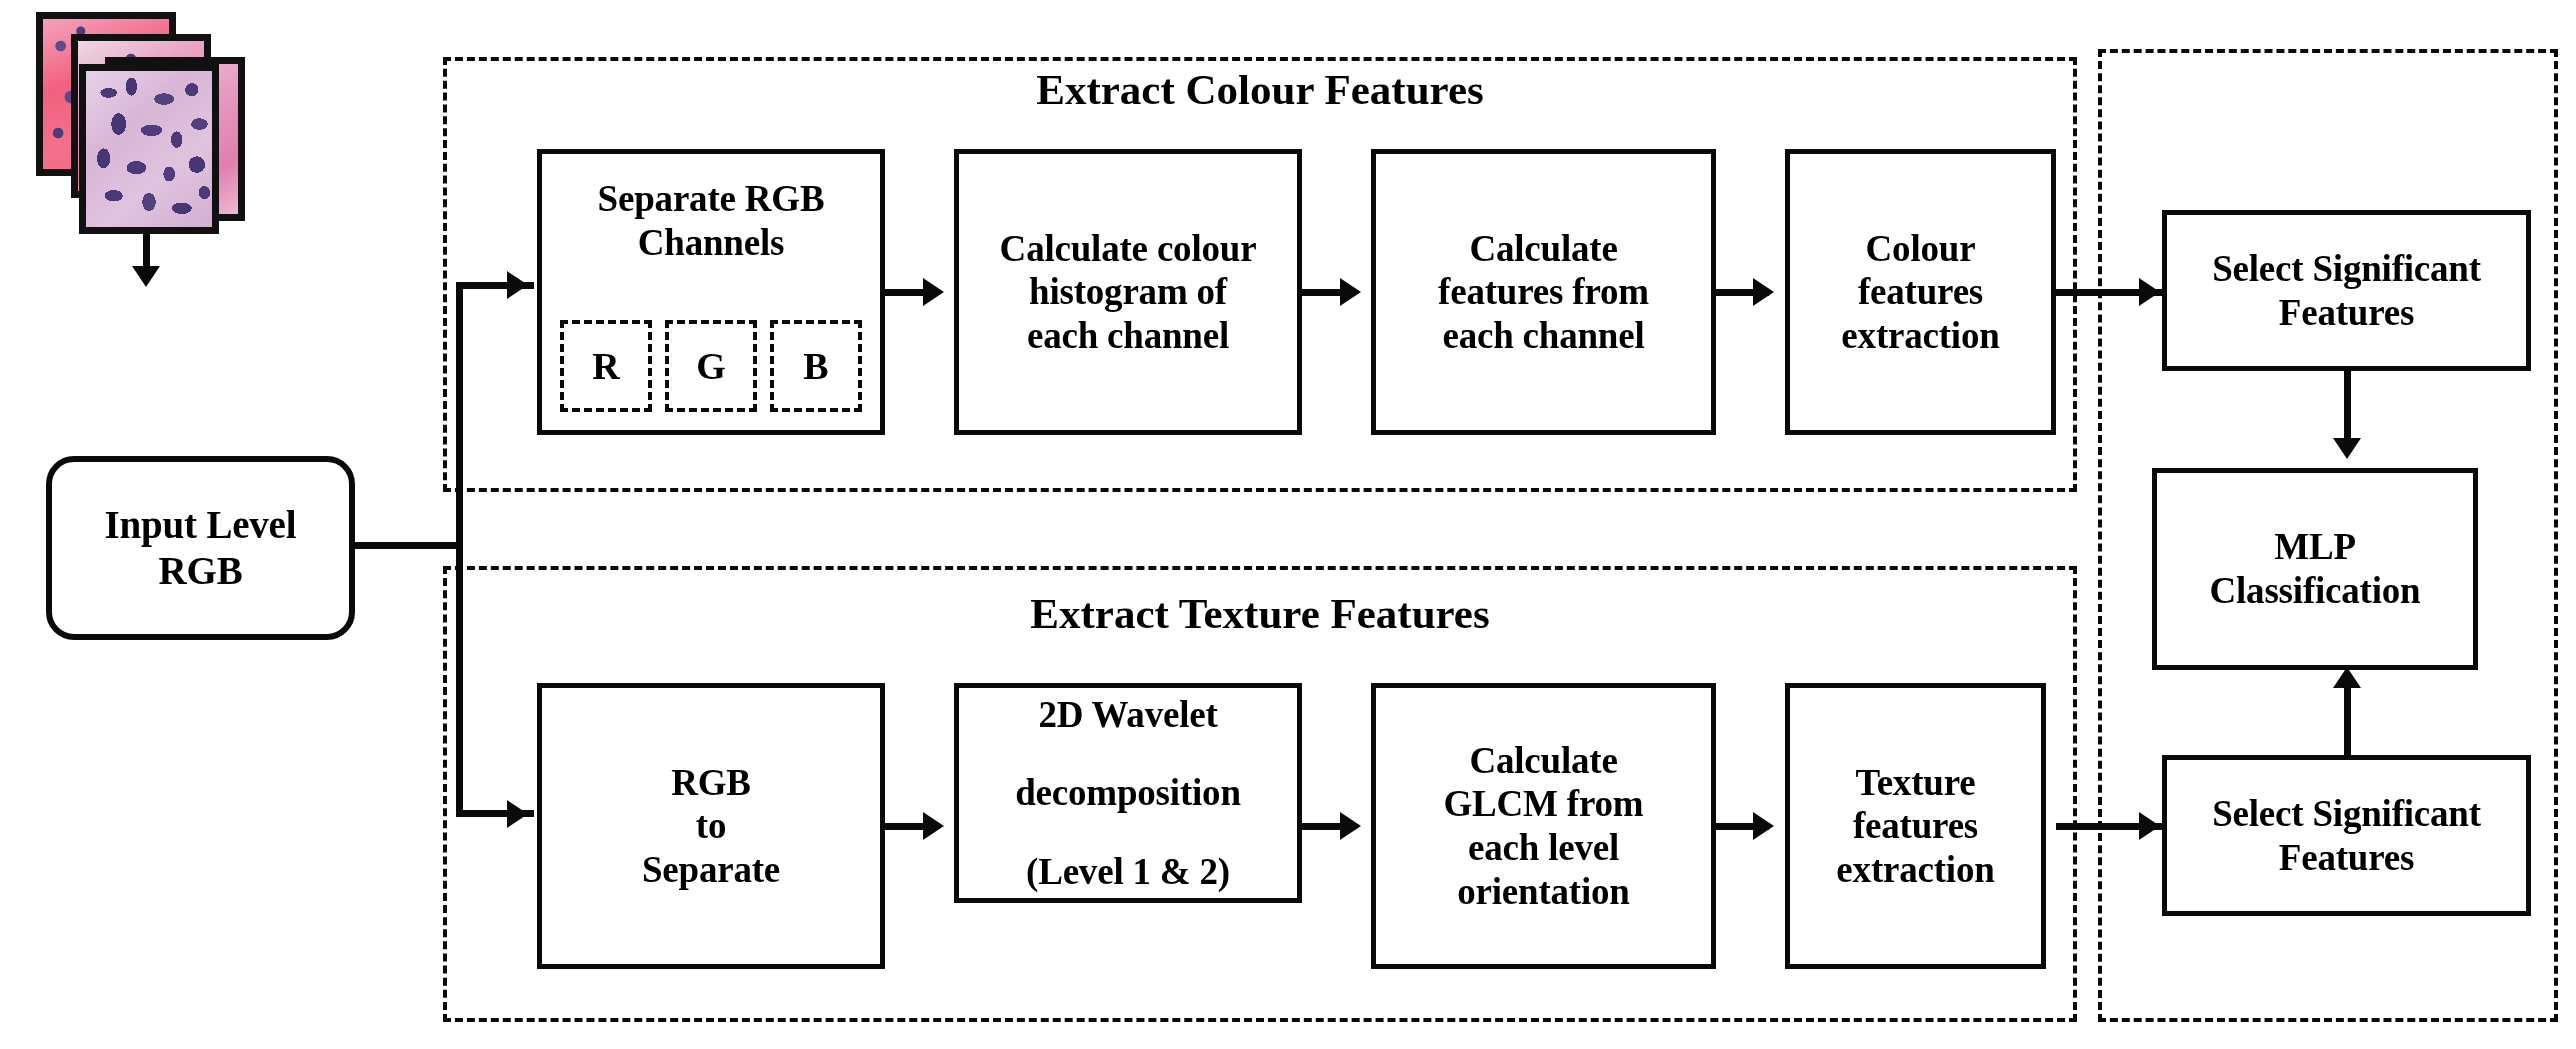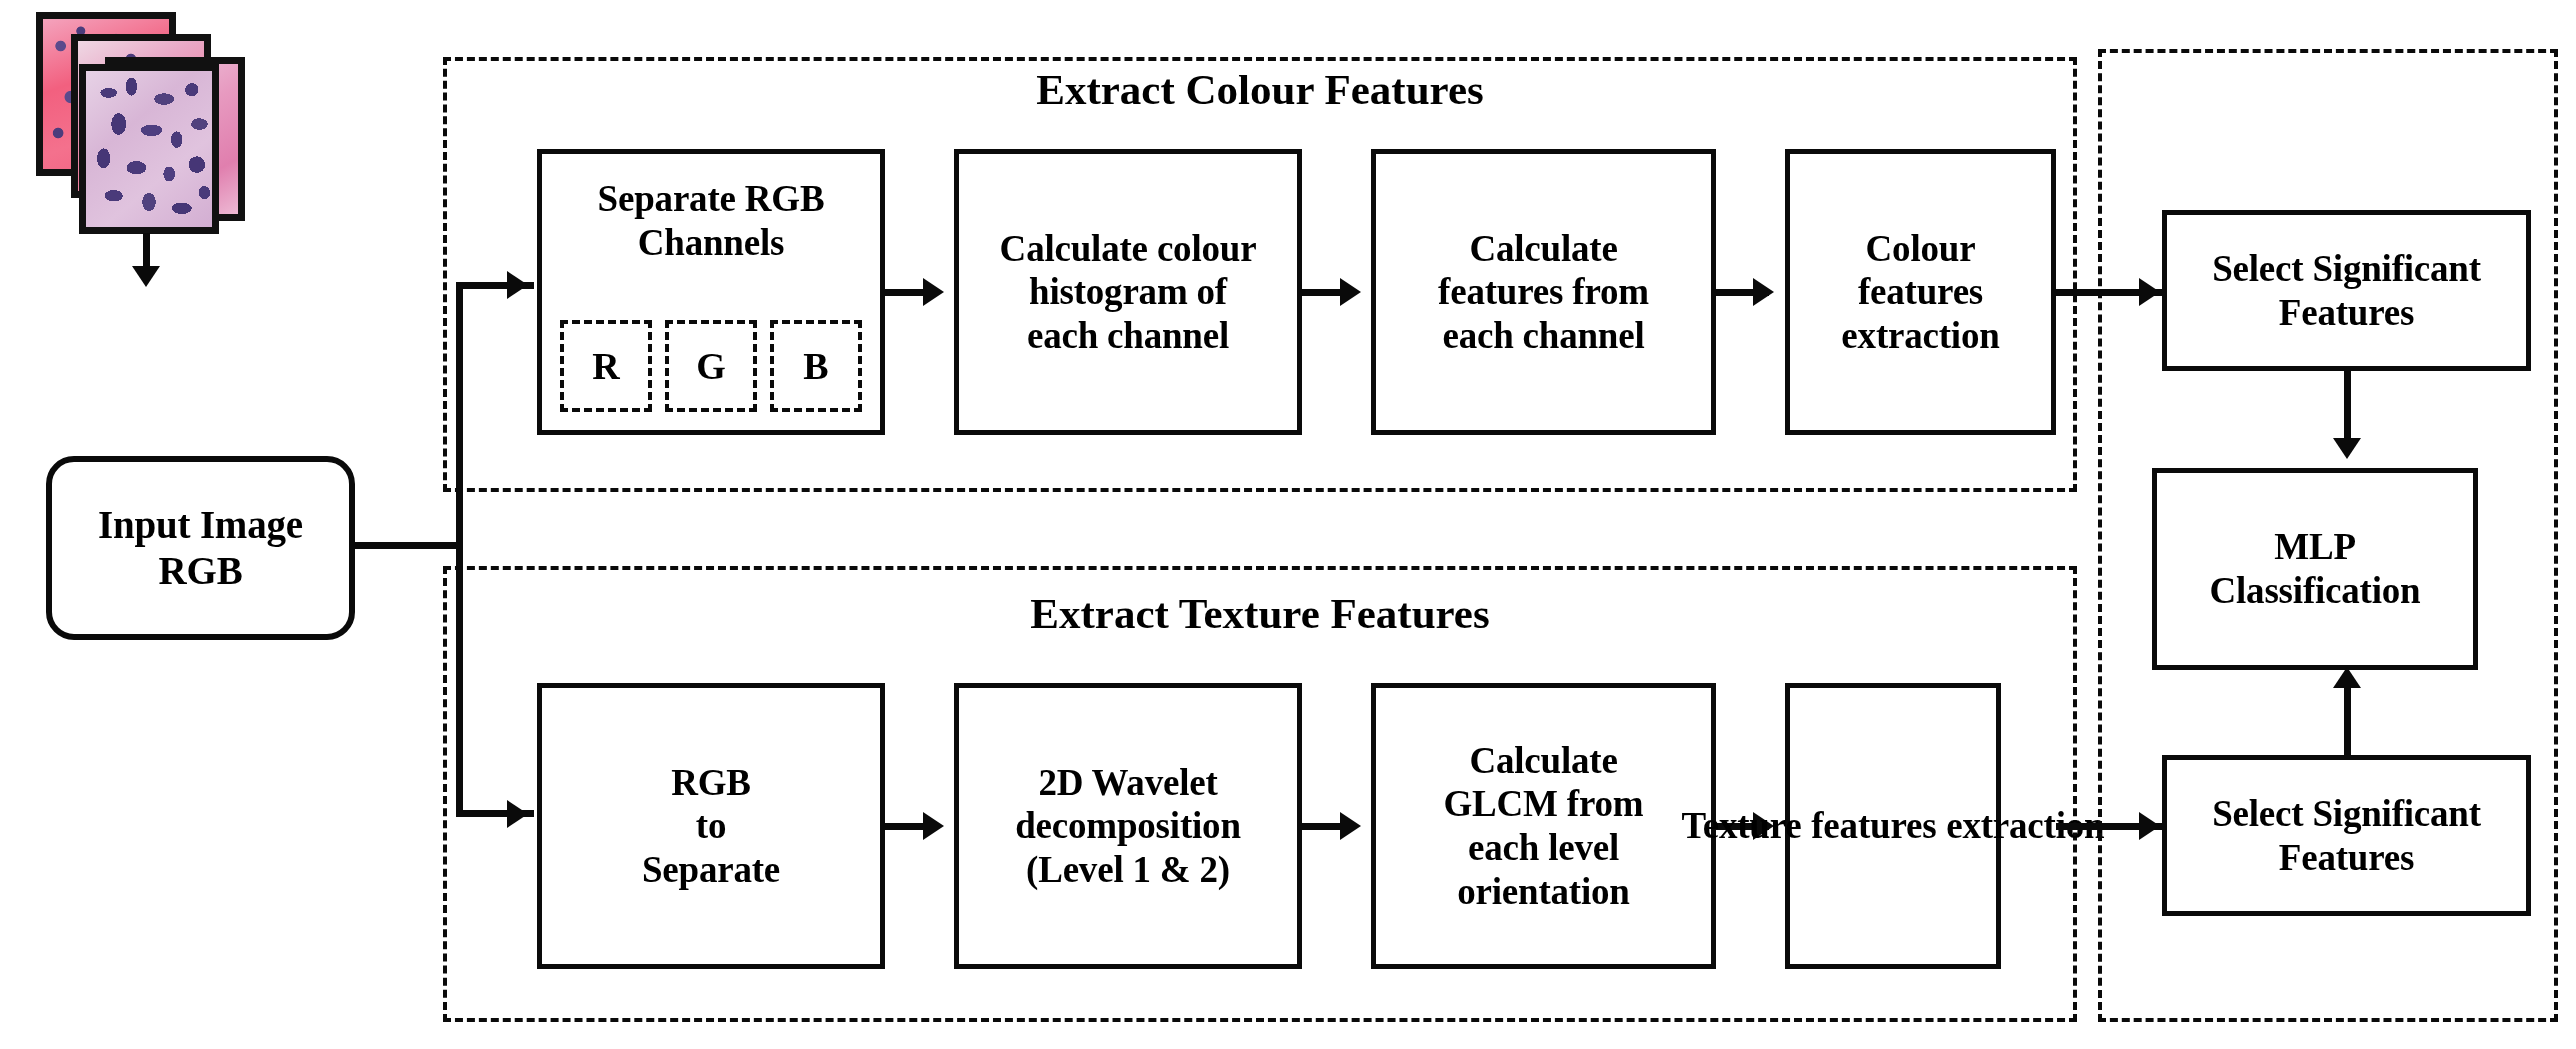--- a/index.html
+++ b/index.html
@@ -94,21 +94,21 @@
         radial-gradient(ellipse 9.9px 5.7px at 76% 88%, #463676 100%, transparent 100%),
         radial-gradient(ellipse 5.7px 6.6px at 94% 78%, #4a3a7a 100%, transparent 100%),
         linear-gradient(140deg,#e7d2e6 0%,#d8b6d6 35%,#e0c3de 65%,#d3aed2 100%);"></div>
     </div>
   </div>
 
   <div class="ln" style="left:143px;top:233px;width:7.4px;height:36px;"></div>
   <div class="arrowD" style="left:132px;top:266px;"></div>
 
   <div class="box rounded" style="left:46px;top:456px;width:309px;height:184px;font-size:39px;flex-direction:column;">
-    <span class="t">Input Image</span>
+    <span class="t">Input Level</span>
     <span class="t">RGB</span>
   </div>
 
   <div class="ln" style="left:355px;top:542px;width:107px;height:6.6px;"></div>
   <div class="ln" style="left:456px;top:282px;width:7.4px;height:535px;"></div>
 
   <div class="ln" style="left:456px;top:282px;width:78px;height:6.6px;"></div>
   <div class="arrowR" style="left:507px;top:271px;"></div>
 
   <div class="ln" style="left:456px;top:810px;width:78px;height:6.6px;"></div>
@@ -166,40 +166,40 @@
 
   <div class="box" style="left:537px;top:683px;width:348px;height:286px;font-size:37px;flex-direction:column;">
     <span class="t">RGB</span>
     <span class="t">to</span>
     <span class="t">Separate</span>
   </div>
 
   <div class="ln" style="left:885px;top:823px;width:53px;height:6.6px;"></div>
   <div class="arrowR" style="left:923px;top:812px;"></div>
 
-  <div class="box" style="left:954px;top:683px;width:348px;height:286px;font-size:37px;flex-direction:column;">
+  <div class="box" style="left:954px;top:683px;width:348px;height:220px;font-size:37px;flex-direction:column;gap:35px;">
     <span class="t">2D Wavelet</span>
     <span class="t">decomposition</span>
     <span class="t">(Level 1 &amp; 2)</span>
   </div>
 
   <div class="ln" style="left:1302px;top:823px;width:53px;height:6.6px;"></div>
   <div class="arrowR" style="left:1340px;top:812px;"></div>
 
   <div class="box" style="left:1371px;top:683px;width:345px;height:286px;font-size:37px;flex-direction:column;">
     <span class="t">Calculate</span>
     <span class="t">GLCM from</span>
     <span class="t">each level</span>
     <span class="t">orientation</span>
   </div>
 
   <div class="ln" style="left:1716px;top:823px;width:53px;height:6.6px;"></div>
   <div class="arrowR" style="left:1753px;top:812px;"></div>
 
-  <div class="box" style="left:1785px;top:683px;width:216px;height:286px;font-size:37px;flex-direction:row;">
+  <div class="box" style="left:1785px;top:683px;width:261px;height:286px;font-size:37px;flex-direction:column;">
     <span class="t">Texture</span>
     <span class="t">features</span>
     <span class="t">extraction</span>
   </div>
 
   <div class="ln" style="left:2056px;top:823px;width:107px;height:6.6px;"></div>
   <div class="arrowR" style="left:2139px;top:812px;"></div>
 
   <div class="dashgroup" style="left:2098px;top:49px;width:460px;height:973px;"></div>
 

